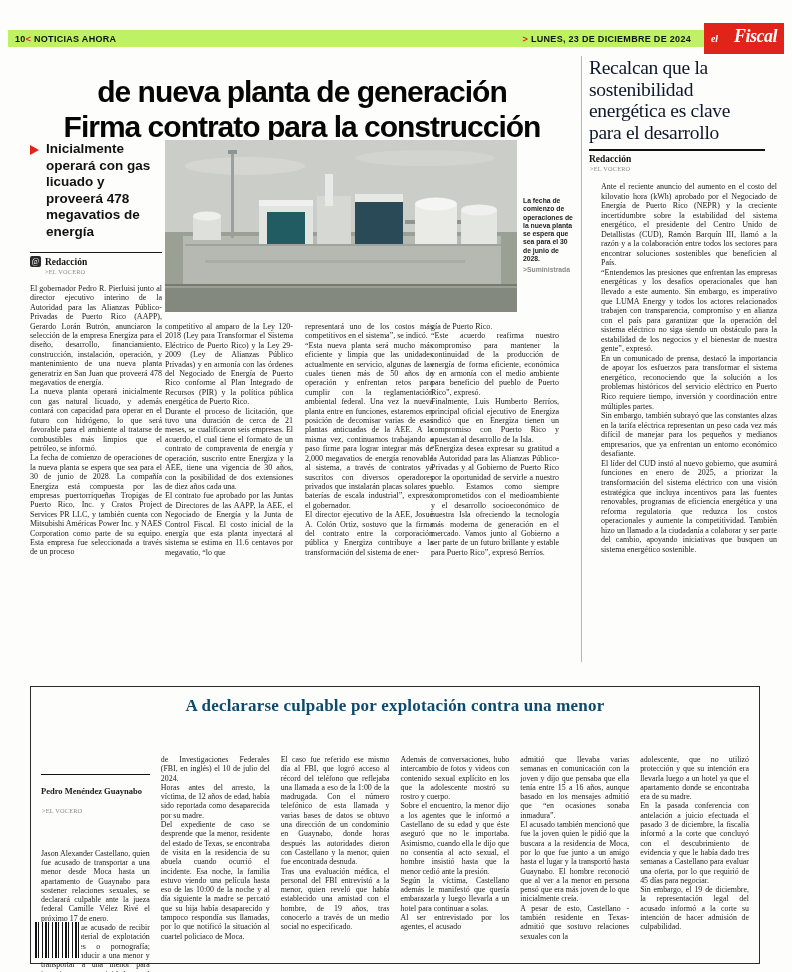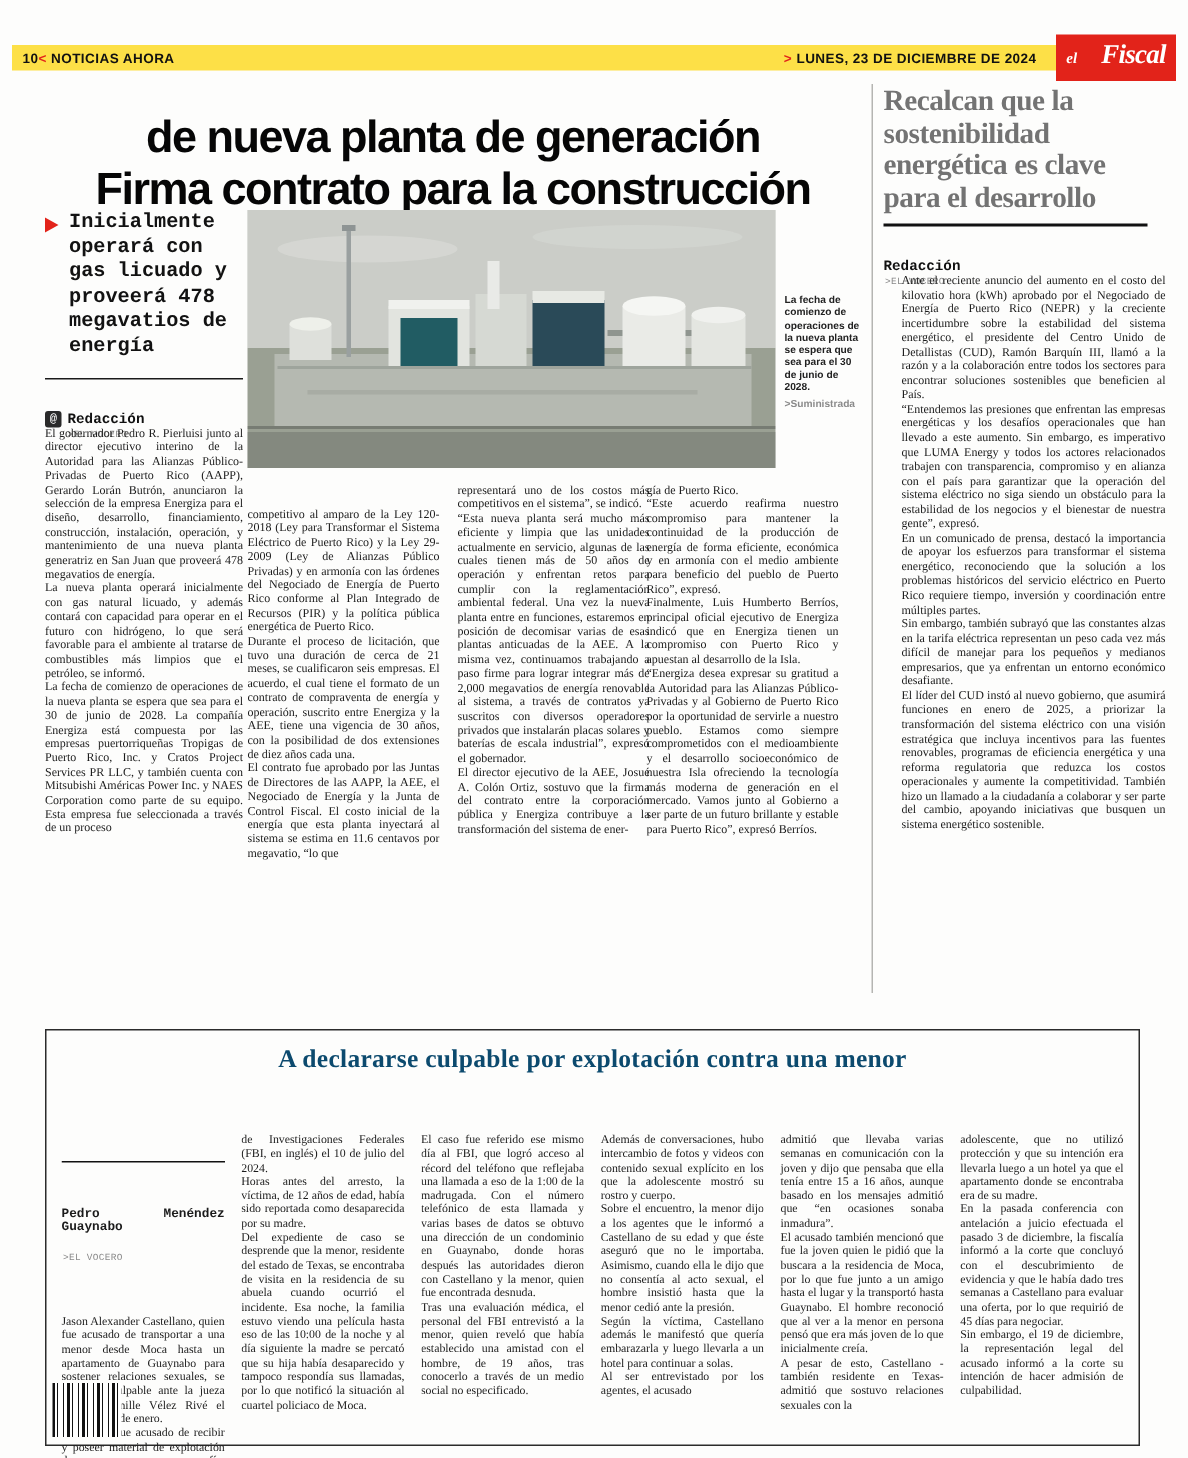--- a/index.html
+++ b/index.html
@@ -1,54 +1,54 @@
 <!DOCTYPE html>
 <html><head>
 <meta charset="utf-8">
 <style>
   html,body{margin:0;padding:0;background:#e9e9e9;}
   .page{position:relative;width:792px;height:972px;background:#fdfdfc;font-family:"Liberation Serif",serif;color:#111;overflow:hidden;margin:0 auto;}
 
   
-  .topbar{position:absolute;left:8px;top:30px;width:776px;height:17px;background:#fde047;display:flex;align-items:center;justify-content:space-between;padding:0 7px;box-sizing:border-box;font-family:"Liberation Sans",sans-serif;font-size:9px;font-weight:bold;letter-spacing:.3px;}
+  .topbar{position:absolute;left:8px;top:30px;width:776px;height:17px;background:#bef264;display:flex;align-items:center;justify-content:space-between;padding:0 7px;box-sizing:border-box;font-family:"Liberation Sans",sans-serif;font-size:9px;font-weight:bold;letter-spacing:.3px;}
   .topbar .right{padding-right:86px;}
   .red{color:#e2231a;}
   .logo{position:absolute;right:8px;top:23px;width:80px;height:31px;background:#e2231a;color:#fff;display:flex;align-items:baseline;justify-content:center;font-style:italic;font-weight:bold;font-family:"Liberation Serif",serif;padding-top:3px;box-sizing:border-box;}
   .logo .el{font-size:10px;margin-right:16px;}
   .logo .name{font-size:18px;letter-spacing:-.5px;}
 
   
   .headline{position:absolute;left:28px;top:54px;width:548px;text-align:center;font-family:"Liberation Sans",sans-serif;font-weight:bold;font-size:30px;line-height:35px;letter-spacing:-1px;color:#060606;}
   .headline span{display:block;}
 
   
-  .deck{position:absolute;left:30px;top:141px;width:132px;box-sizing:border-box;padding-left:16px;font-family:Liberation Mono, monospace;font-weight:bold;font-size:13.5px;line-height:16.5px;color:#121212;}
+  .deck{position:absolute;left:30px;top:141px;width:132px;box-sizing:border-box;padding-left:16px;font-family:Liberation Sans, sans-serif;font-weight:bold;font-size:13.5px;line-height:16.5px;color:#121212;}
   .deck-arrow{position:absolute;left:0;top:4px;width:0;height:0;border-left:9px solid #e2231a;border-top:5px solid transparent;border-bottom:5px solid transparent;}
 
   
-  .byline{border-top:1px solid #1a1a1a;padding-top:21px;font-family:Liberation Mono, monospace;}
+  .byline{border-top:1px solid #1a1a1a;padding-top:3px;font-family:Liberation Serif, serif;}
   .byline .row{display:flex;align-items:center;gap:4px;}
   .at-icon{width:11px;height:11px;background:#2a2a2a;color:#fff;border-radius:2px;font-size:8px;line-height:11px;text-align:center;flex:0 0 auto;}
   .byline .author{font-weight:bold;font-size:9.5px;}
   .byline .source{display:block;font-size:6.3px;color:#8a8a8a;margin-left:15px;margin-top:1px;letter-spacing:.2px;}
   .byline.noicon .source{margin-left:1px;}
 
   
   .col{position:absolute;font-size:8px;line-height:9.4px;text-align:justify;white-space:pre-line;overflow:hidden;color:#1b1b1b;}
 
   
   .photo{position:absolute;left:165px;top:140px;width:352px;height:172px;background:#c7c9c4;}
   .photo svg{display:block;}
   .caption{position:absolute;left:523px;top:197px;width:52px;font-family:"Liberation Sans",sans-serif;font-weight:bold;font-size:6.8px;line-height:8.3px;color:#222;}
   .caption .credit{display:block;margin-top:3px;color:#8a8a8a;}
 
   .vrule{position:absolute;left:581px;top:56px;width:1px;height:606px;background:#b5b5b2;}
 
   
-  .sb-headline{position:absolute;left:589px;top:57px;width:176px;font-family:"Liberation Serif",serif;font-weight:bold;font-size:19.5px;line-height:21.5px;letter-spacing:-.3px;color:#737373;}
+  .sb-headline{position:absolute;left:589px;top:57px;width:176px;font-family:"Liberation Serif",serif;font-weight:normal;font-size:19.5px;line-height:21.5px;letter-spacing:-.3px;color:#0f172a;}
   .sb-byline{position:absolute;left:589px;top:149px;width:176px;}
   .sb-byline .byline{border-top:2px solid #111;}
   .sb-body{position:absolute;left:601px;top:182px;width:176px;height:478px;font-size:8px;line-height:9.55px;text-align:justify;white-space:pre-line;overflow:hidden;color:#1b1b1b;}
 
   
   .box{position:absolute;left:30px;top:686px;width:730px;height:278px;border:1px solid #2b2b2b;box-sizing:border-box;background:#fdfdfc;}
   .box-title{text-align:center;font-family:"Liberation Serif",serif;font-weight:bold;font-size:17px;margin-top:9px;letter-spacing:.2px;color:#0c4a6e;}
   .box-cols{display:flex;gap:11px;padding:7px 10px 0;box-sizing:border-box;}
   .box-col{flex:1;font-size:7.9px;line-height:9.3px;text-align:justify;white-space:pre-line;height:230px;overflow:hidden;color:#1b1b1b;margin-top:32px;}
   .box-byline{margin-bottom:5px;}
@@ -127,21 +127,21 @@
   </div>
 
   <div class="caption">
     <span>La fecha de comienzo de operaciones de la nueva planta se espera que sea para el 30 de junio de 2028.</span>
     <span class="credit">&gt;Suministrada</span>
   </div>
 
   <div class="col" style="left:30px;top:284px;width:132px;height:376px;">El gobernador Pedro R. Pierluisi junto al director ejecutivo interino de la Autoridad para las Alianzas Público-Privadas de Puerto Rico (AAPP), Gerardo Lorán Butrón, anunciaron la selección de la empresa Energiza para el diseño, desarrollo, financiamiento, construcción, instalación, operación, y mantenimiento de una nueva planta generatriz en San Juan que proveerá 478 megavatios de energía.
 La nueva planta operará inicialmente con gas natural licuado, y además contará con capacidad para operar en el futuro con hidrógeno, lo que será favorable para el ambiente al tratarse de combustibles más limpios que el petróleo, se informó.
 La fecha de comienzo de operaciones de la nueva planta se espera que sea para el 30 de junio de 2028. La compañía Energiza está compuesta por las empresas puertorriqueñas Tropigas de Puerto Rico, Inc. y Cratos Project Services PR LLC, y también cuenta con Mitsubishi Américas Power Inc. y NAES Corporation como parte de su equipo. Esta empresa fue seleccionada a través de un proceso</div>
-  <div class="col" style="left:165px;top:338px;width:128px;height:338px;">competitivo al amparo de la Ley 120-2018 (Ley para Transformar el Sistema Eléctrico de Puerto Rico) y la Ley 29-2009 (Ley de Alianzas Público Privadas) y en armonía con las órdenes del Negociado de Energía de Puerto Rico conforme al Plan Integrado de Recursos (PIR) y la política pública energética de Puerto Rico.
+  <div class="col" style="left:165px;top:322px;width:128px;height:338px;">competitivo al amparo de la Ley 120-2018 (Ley para Transformar el Sistema Eléctrico de Puerto Rico) y la Ley 29-2009 (Ley de Alianzas Público Privadas) y en armonía con las órdenes del Negociado de Energía de Puerto Rico conforme al Plan Integrado de Recursos (PIR) y la política pública energética de Puerto Rico.
 Durante el proceso de licitación, que tuvo una duración de cerca de 21 meses, se cualificaron seis empresas. El acuerdo, el cual tiene el formato de un contrato de compraventa de energía y operación, suscrito entre Energiza y la AEE, tiene una vigencia de 30 años, con la posibilidad de dos extensiones de diez años cada una.
 El contrato fue aprobado por las Juntas de Directores de las AAPP, la AEE, el Negociado de Energía y la Junta de Control Fiscal. El costo inicial de la energía que esta planta inyectará al sistema se estima en 11.6 centavos por megavatio, “lo que</div>
   <div class="col" style="left:305px;top:322px;width:128px;height:338px;">representará uno de los costos más competitivos en el sistema”, se indicó.
 “Esta nueva planta será mucho más eficiente y limpia que las unidades actualmente en servicio, algunas de las cuales tienen más de 50 años de operación y enfrentan retos para cumplir con la reglamentación ambiental federal. Una vez la nueva planta entre en funciones, estaremos en posición de decomisar varias de esas plantas anticuadas de la AEE. A la misma vez, continuamos trabajando a paso firme para lograr integrar más de 2,000 megavatios de energía renovable al sistema, a través de contratos ya suscritos con diversos operadores privados que instalarán placas solares y baterías de escala industrial”, expresó el gobernador.
 El director ejecutivo de la AEE, Josué A. Colón Ortiz, sostuvo que la firma del contrato entre la corporación pública y Energiza contribuye a la transformación del sistema de ener-</div>
   <div class="col" style="left:431px;top:322px;width:128px;height:338px;">gía de Puerto Rico.
 “Este acuerdo reafirma nuestro compromiso para mantener la continuidad de la producción de energía de forma eficiente, económica y en armonía con el medio ambiente para beneficio del pueblo de Puerto Rico”, expresó.
 Finalmente, Luis Humberto Berríos, principal oficial ejecutivo de Energiza indicó que en Energiza tienen un compromiso con Puerto Rico y apuestan al desarrollo de la Isla.
 “Energiza desea expresar su gratitud a la Autoridad para las Alianzas Público-Privadas y al Gobierno de Puerto Rico por la oportunidad de servirle a nuestro pueblo. Estamos como siempre comprometidos con el medioambiente y el desarrollo socioeconómico de nuestra Isla ofreciendo la tecnología más moderna de generación en el mercado. Vamos junto al Gobierno a ser parte de un futuro brillante y estable para Puerto Rico”, expresó Berríos.</div>
 

